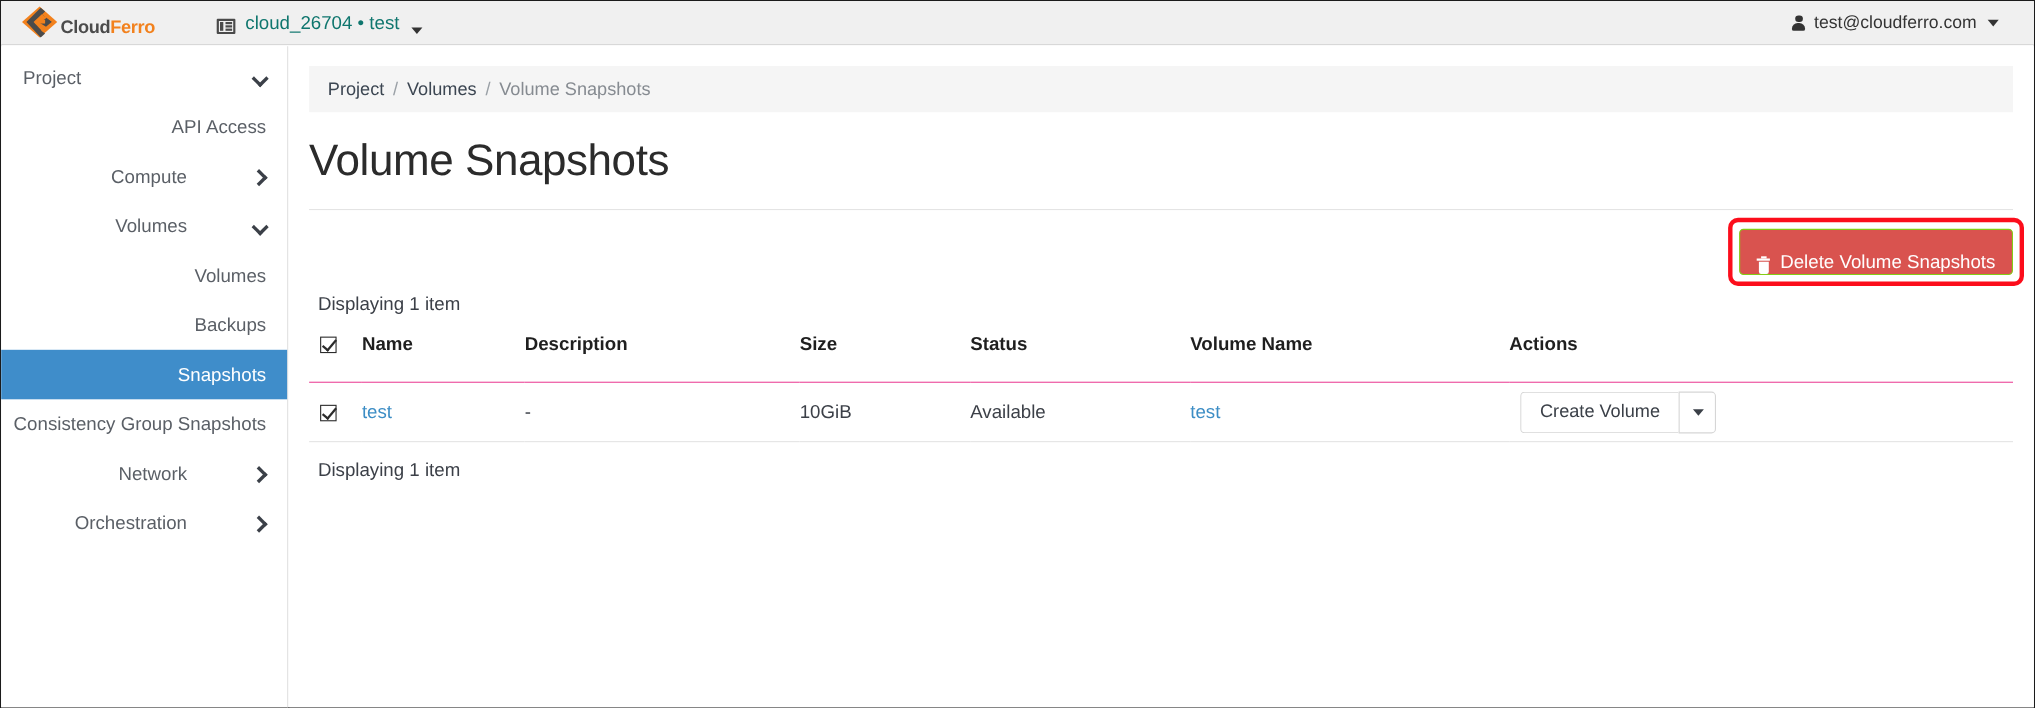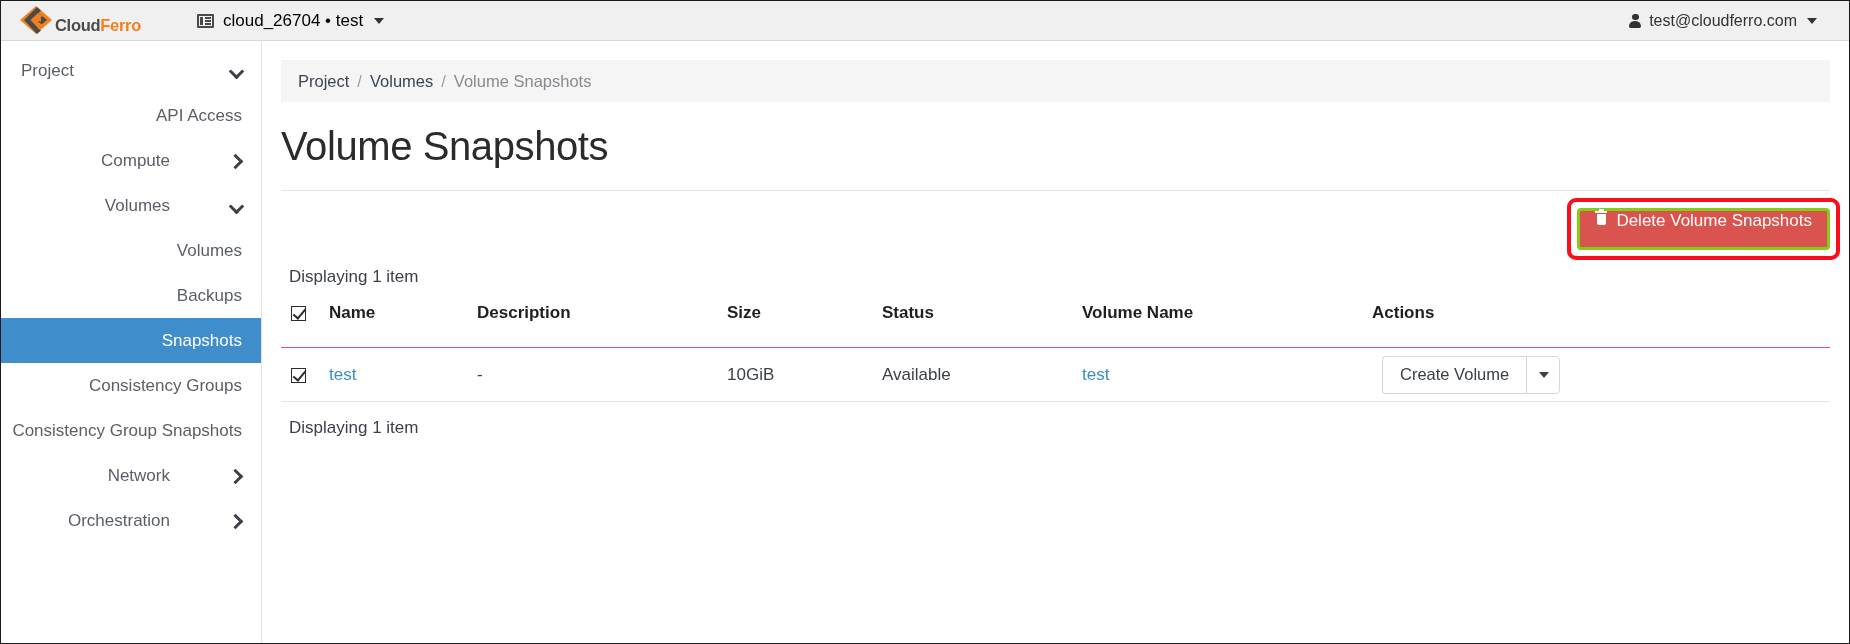--- a/index.html
+++ b/index.html
@@ -51,24 +51,24 @@
     letter-spacing: -0.3px;
     margin-left: 2px;
     margin-top: 9px;
     text-align: right;
   }
   .brand-cloud { color: #4b4b4b; }
   .brand-ferro { color: #f2811d; }
 
   .project-switch {
     display: flex;
-    align-items: center;
+    align-items: flex-end;
     margin-left: 38px;
     font-size: 17px;
-    color: #000000;
+    color: #0f766e;
     gap: 9px;
     cursor: pointer;
   }
   .grid-icon {
     width: 17px; height: 14px;
     border: 2px solid #4a4a4a;
     border-radius: 1px;
     position: relative;
     display: inline-block;
   }
@@ -267,28 +267,28 @@
     transform-origin: left center;
   }
 
   .delete-wrap {
     position: relative;
     margin-left: 9px;
   }
   .delete-btn {
     height: 42px;
     background: #d9534f;
-    border: 3px solid #84cc16;
+    border: 1px solid #84cc16;
     border-radius: 4px;
     color: #ffffff;
     font-size: 17px;
     font-family: "Liberation Sans", sans-serif;
     padding: 0 15px;
     display: flex;
-    align-items: flex-start;
+    align-items: flex-end;
     gap: 9px;
     cursor: pointer;
   }
   .trash-icon {
     width: 12px; height: 14px;
     position: relative;
     flex: none;
     display: inline-block;
   }
   .trash-icon::before {
@@ -466,23 +466,20 @@
         <span class="chev down"></span>
       </div>
       <div class="nav-item lvl2">
         <span class="nav-label">Volumes</span>
       </div>
       <div class="nav-item lvl2">
         <span class="nav-label">Backups</span>
       </div>
       <div class="nav-item lvl2 active">
         <span class="nav-label">Snapshots</span>
-      </div>
-      <div class="nav-item lvl2">
-        <span class="nav-label">Consistency Groups</span>
       </div>
       <div class="nav-item lvl2">
         <span class="nav-label">Consistency Group Snapshots</span>
       </div>
       <div class="nav-item lvl1-group">
         <span class="nav-label">Network</span>
         <span class="chev right"></span>
       </div>
       <div class="nav-item lvl1-group">
         <span class="nav-label">Orchestration</span>

